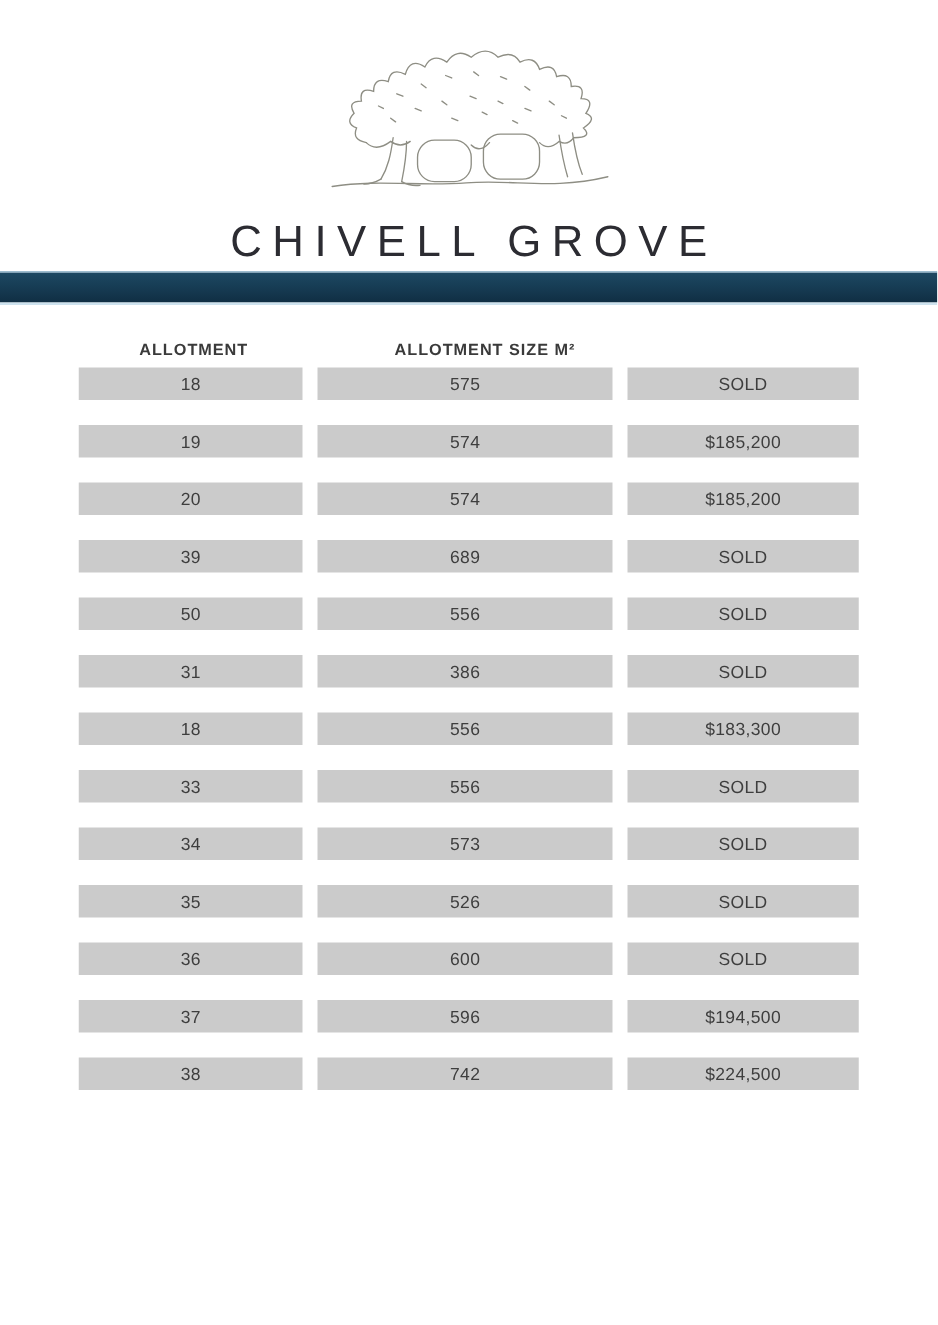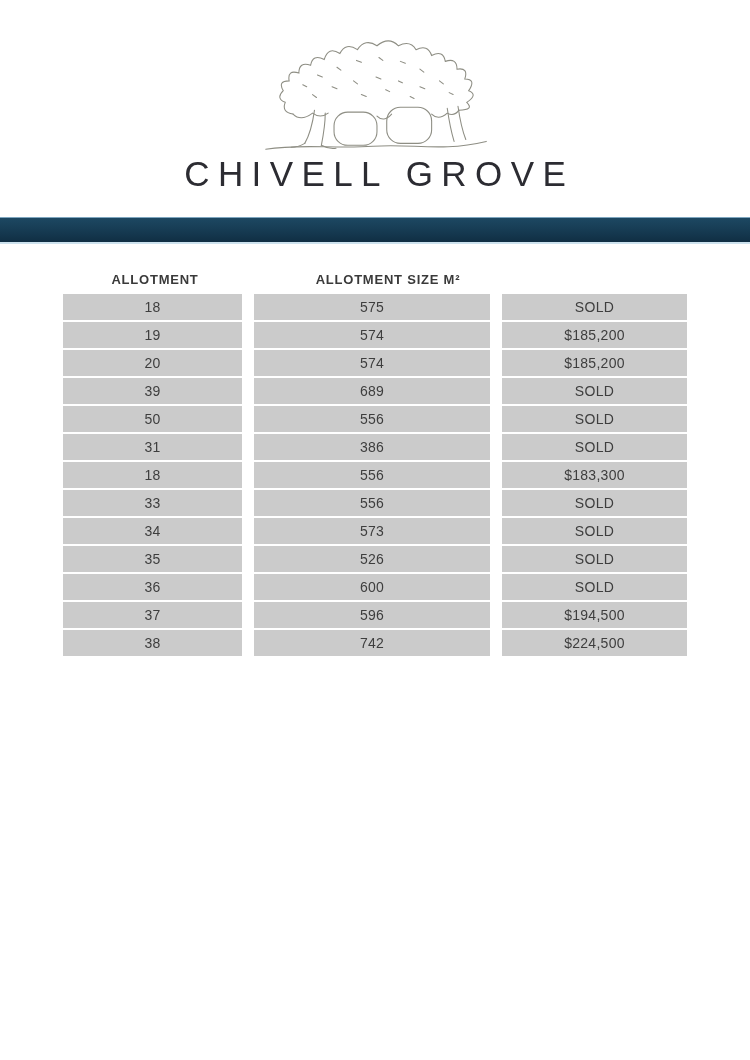--- a/index.html
+++ b/index.html
@@ -18,21 +18,21 @@
     left: 262px;
     top: 36px;
     width: 228px;
     height: 122px;
   }
   .logo svg { width: 100%; height: 100%; }
 
   
   .title {
     position: absolute;
-    top: 154px;
+    top: 174px;
     left: 0;
     width: 100%;
     margin: 0;
     text-align: center;
     font-size: 35px;
     font-weight: 400;
     letter-spacing: 0.24em;
     text-indent: 0.24em;
     color: #2c2c32;
   }
@@ -69,21 +69,21 @@
     font-size: 13px;
     letter-spacing: 0.06em;
     color: #3a3a3a;
     text-align: center;
     line-height: 19px;
     height: 19px;
   }
   .trow {
     display: flex;
     gap: 12px;
-    margin-bottom: 2px;
+    margin-bottom: 20px;
   }
   .trow .tcell {
     background: #cbcbcb;
     height: 26px;
     line-height: 26px;
     text-align: center;
     font-size: 14px;
     letter-spacing: 0.02em;
     color: #3e3e3e;
   }

